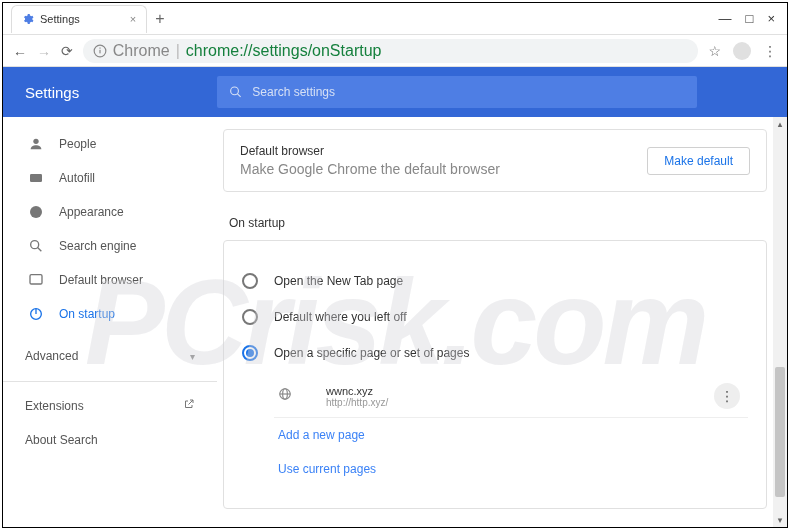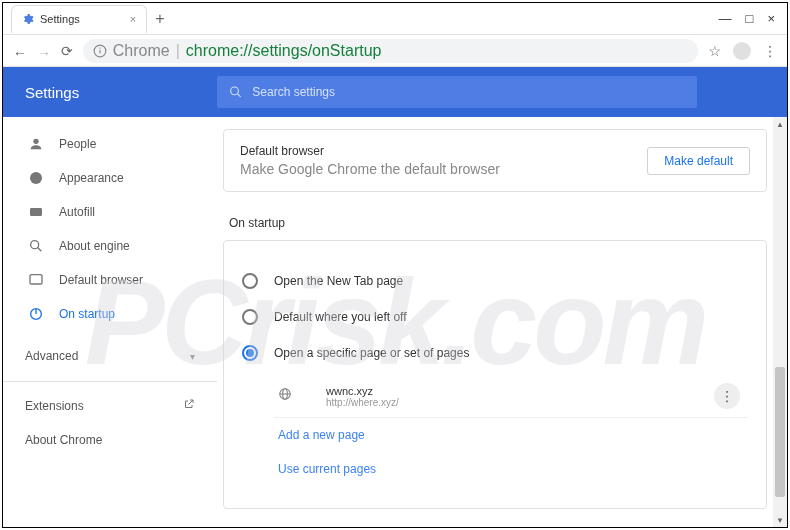--- a/index.html
+++ b/index.html
@@ -142,41 +142,41 @@
             <svg width="16" height="16" viewBox="0 0 24 24" fill="#777">
               <circle cx="12" cy="8" r="4"></circle>
               <path d="M4 20c0-4 4-6 8-6s8 2 8 6"></path>
             </svg>
           </span>
         <span>People</span>
       </div>
       <div class="side-item">
         <span class="ico gray">
             <svg width="16" height="16" viewBox="0 0 24 24" fill="#777">
+              <rect x="3" y="6" width="18" height="12" rx="2"></rect>
+            </svg>
+          </span>
+        <span>Autofill</span>
+      </div>
+      <div class="side-item">
+        <span class="ico gray">
+            <svg width="16" height="16" viewBox="0 0 24 24" fill="#777">
               <circle cx="12" cy="12" r="9"></circle>
             </svg>
           </span>
         <span>Appearance</span>
-      </div>
-      <div class="side-item">
-        <span class="ico gray">
-            <svg width="16" height="16" viewBox="0 0 24 24" fill="#777">
-              <rect x="3" y="6" width="18" height="12" rx="2"></rect>
-            </svg>
-          </span>
-        <span>Autofill</span>
       </div>
       <div class="side-item">
         <span class="ico gray">
             <svg width="16" height="16" viewBox="0 0 24 24" fill="none" stroke="#777" stroke-width="2">
               <circle cx="10" cy="10" r="6"></circle>
               <line x1="20" y1="20" x2="14" y2="14"></line>
             </svg>
           </span>
-        <span>About engine</span>
+        <span>Search engine</span>
       </div>
       <div class="side-item">
         <span class="ico gray">
             <svg width="16" height="16" viewBox="0 0 24 24" fill="none" stroke="#777" stroke-width="2">
               <rect x="3" y="4" width="18" height="14" rx="2"></rect>
             </svg>
           </span>
         <span>Default browser</span>
       </div>
       <div class="side-item active">
@@ -193,21 +193,21 @@
         <span style="font-size:10px;color:#888;">▾</span>
       </div>
       <div class="sep"></div>
       <div class="ext-row">
         <span>Extensions</span>
         <span><svg width="12" height="12" viewBox="0 0 24 24" fill="none" stroke="#777" stroke-width="2">
               <path d="M14 4h6v6M20 4l-9 9M18 14v5H5V6h5"></path>
             </svg></span>
       </div>
       <div class="about-row">
-        <span>About Chrome</span>
+        <span>About Search</span>
       </div>
     </div>
 
     <div class="main">
       <div class="cutoff" style="color:#bbb;text-decoration:line-through;visibility:hidden;"></div>
 
       <div class="card db-card">
         <div class="db-left">
           <div class="t">Default browser</div>
           <div class="s">Make Google Chrome the default browser</div>
@@ -232,21 +232,21 @@
         </div>
 
         <div class="page-entry">
           <span class="globe"><svg width="14" height="14" viewBox="0 0 24 24" fill="none" stroke="#888" stroke-width="2">
                 <circle cx="12" cy="12" r="9"></circle>
                 <ellipse cx="12" cy="12" rx="4" ry="9"></ellipse>
                 <line x1="3" y1="12" x2="21" y2="12"></line>
               </svg></span>
           <div class="txt">
             <div class="name">wwnc.xyz</div>
-            <div class="url">http://where.xyz/</div>
+            <div class="url">http://http.xyz/</div>
           </div>
           <div class="more-btn">
             <span>⋮</span>
           </div>
         </div>
 
         <div class="link-row">Add a new page</div>
         <div class="link-row">Use current pages</div>
       </div>
 

